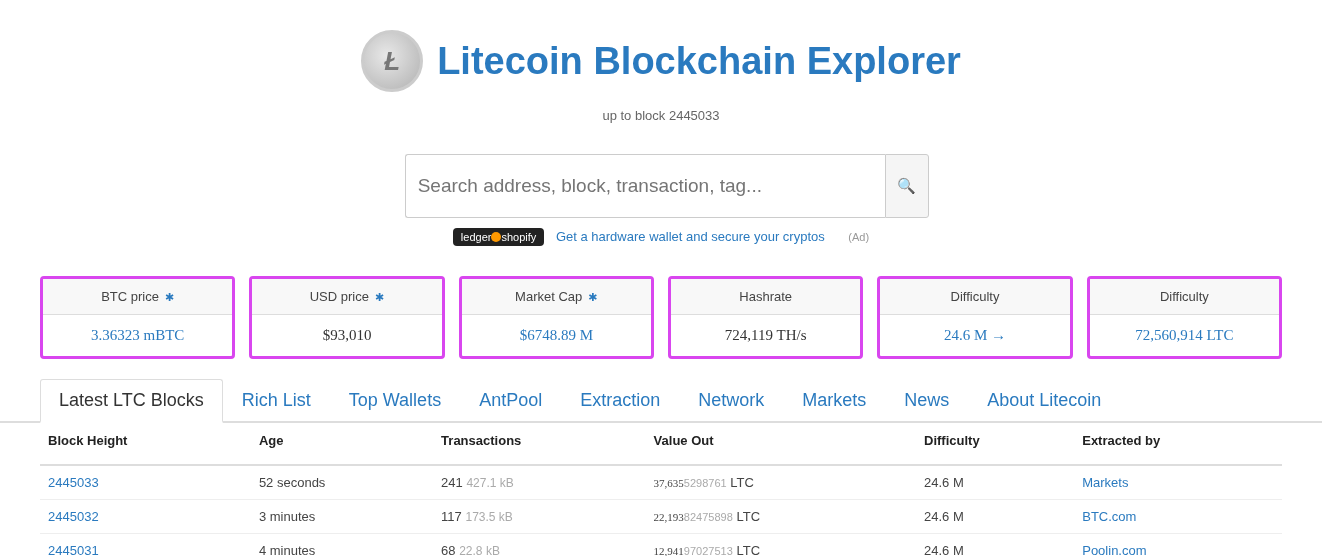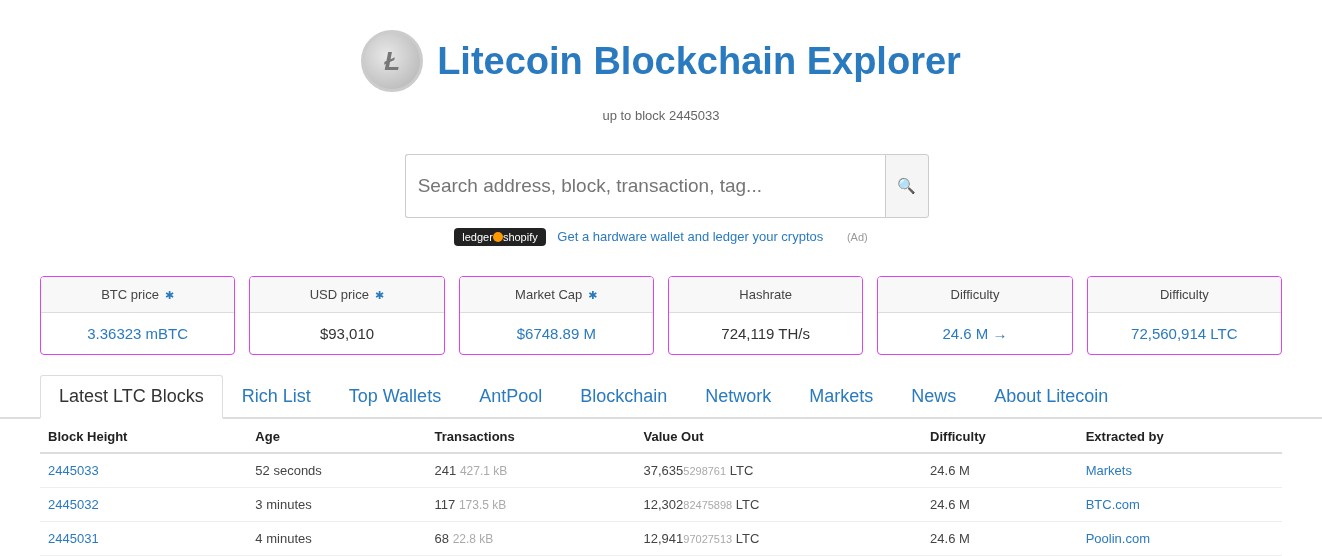--- a/index.html
+++ b/index.html
@@ -109,40 +109,41 @@
     }
 
     
     .stats-row {
       display: flex;
       justify-content: center;
       gap: 14px;
       padding: 10px 40px 20px;
     }
     .stat-card {
-      border: 1px solid #d946ef;
+      border: 3px solid #d946ef;
       border-radius: 4px;
       min-width: 180px;
       flex: 1;
       max-width: 220px;
       overflow: hidden;
     }
     .stat-card-header {
       background: #f8f8f8;
       border-bottom: 1px solid #ddd;
       padding: 10px 14px;
       font-size: 13px;
       color: #444;
       text-align: center;
     }
     .stat-card-value {
       padding: 12px 14px;
       text-align: center;
       font-size: 15px;
       color: #333;
+      font-family: Liberation Serif, serif;
     }
     .stat-card-value.link {
       color: #2a7abf;
     }
     .info-icon {
       color: #2a7abf;
       font-size: 11px;
       cursor: pointer;
       margin-left: 3px;
     }
@@ -183,42 +184,42 @@
     table {
       width: 100%;
       border-collapse: collapse;
       margin-top: 0;
     }
     thead tr {
       border-bottom: 2px solid #ddd;
     }
     thead th {
       text-align: left;
-      padding: 10px 8px 8px;
+      padding: 10px 8px 16px;
       font-size: 13px;
       font-weight: bold;
       color: #222;
     }
     tbody tr {
       border-bottom: 1px solid #eee;
     }
     tbody td {
       padding: 9px 8px;
       font-size: 13px;
       color: #444;
     }
     .cell-link {
       color: #2a7abf;
       text-decoration: none;
     }
     .tx-size {
       color: #aaa;
       font-size: 12px;
     }
-    .value-main { font-size: 13px; }
+    .value-main { font-size: 11px; font-family: Liberation Serif, serif; }
     .value-sub { color: #aaa; font-size: 11px; }
 
     .arrow-right { color: #2a7abf; }
   </style>
 </head>
 <body>
 
 <div class="header">
   <div class="header-logo-row">
     <div class="logo-circle">Ł</div>
@@ -233,21 +234,21 @@
     <span>🔍</span>
   </button>
 </div>
 
 <div class="ad-banner">
   <span class="ad-badge">
     <span>ledger</span>
     <span class="toggle-dot"></span>
     <span>shopify</span>
   </span>
-  <a href="#" class="ad-link">Get a hardware wallet and ledger your cryptos</a>
+  <a href="#" class="ad-link">Get a hardware wallet and secure your cryptos</a>
   <span class="ad-label">(Ad)</span>
 </div>
 
 <div class="stats-row" id="stats-row">
 <div class="stat-card">
       <div class="stat-card-header">BTC price<span class="info-icon"> ✱</span></div>
       <div class="stat-card-value link">3.36323 mBTC</div>
     </div>
     <div class="stat-card">
       <div class="stat-card-header">USD price<span class="info-icon"> ✱</span></div>
@@ -270,21 +271,21 @@
       <div class="stat-card-value link">72,560,914 LTC</div>
     </div>
   </div>
 
 <div class="tabs-section">
   <div class="tabs" id="tabs-container">
   <a href="#" class="tab active">Latest LTC Blocks</a>
       <a href="#" class="tab">Rich List</a>
       <a href="#" class="tab">Top Wallets</a>
       <a href="#" class="tab">AntPool</a>
-      <a href="#" class="tab">Blockchain</a>
+      <a href="#" class="tab">Extraction</a>
       <a href="#" class="tab">Network</a>
       <a href="#" class="tab">Markets</a>
       <a href="#" class="tab">News</a>
       <a href="#" class="tab">About Litecoin</a>
     </div>
 </div>
 
 <div class="table-section">
   <table>
     <thead>
@@ -303,21 +304,21 @@
           <td>52 seconds</td>
           <td><span>241    </span><span class="tx-size">427.1 kB</span></td>
           <td><span class="value-main">37,635</span><span class="value-sub">5298761</span> LTC</td>
           <td>24.6 M</td>
           <td><a href="#" class="cell-link">Markets</a></td>
         </tr>
         <tr>
           <td><a href="#" class="cell-link">2445032</a></td>
           <td>3 minutes</td>
           <td><span>117    </span><span class="tx-size">173.5 kB</span></td>
-          <td><span class="value-main">12,302</span><span class="value-sub">82475898</span> LTC</td>
+          <td><span class="value-main">22,193</span><span class="value-sub">82475898</span> LTC</td>
           <td>24.6 M</td>
           <td><a href="#" class="cell-link">BTC.com</a></td>
         </tr>
         <tr>
           <td><a href="#" class="cell-link">2445031</a></td>
           <td>4 minutes</td>
           <td><span>68    </span><span class="tx-size">22.8 kB</span></td>
           <td><span class="value-main">12,941</span><span class="value-sub">97027513</span> LTC</td>
           <td>24.6 M</td>
           <td><a href="#" class="cell-link">Poolin.com</a></td>

